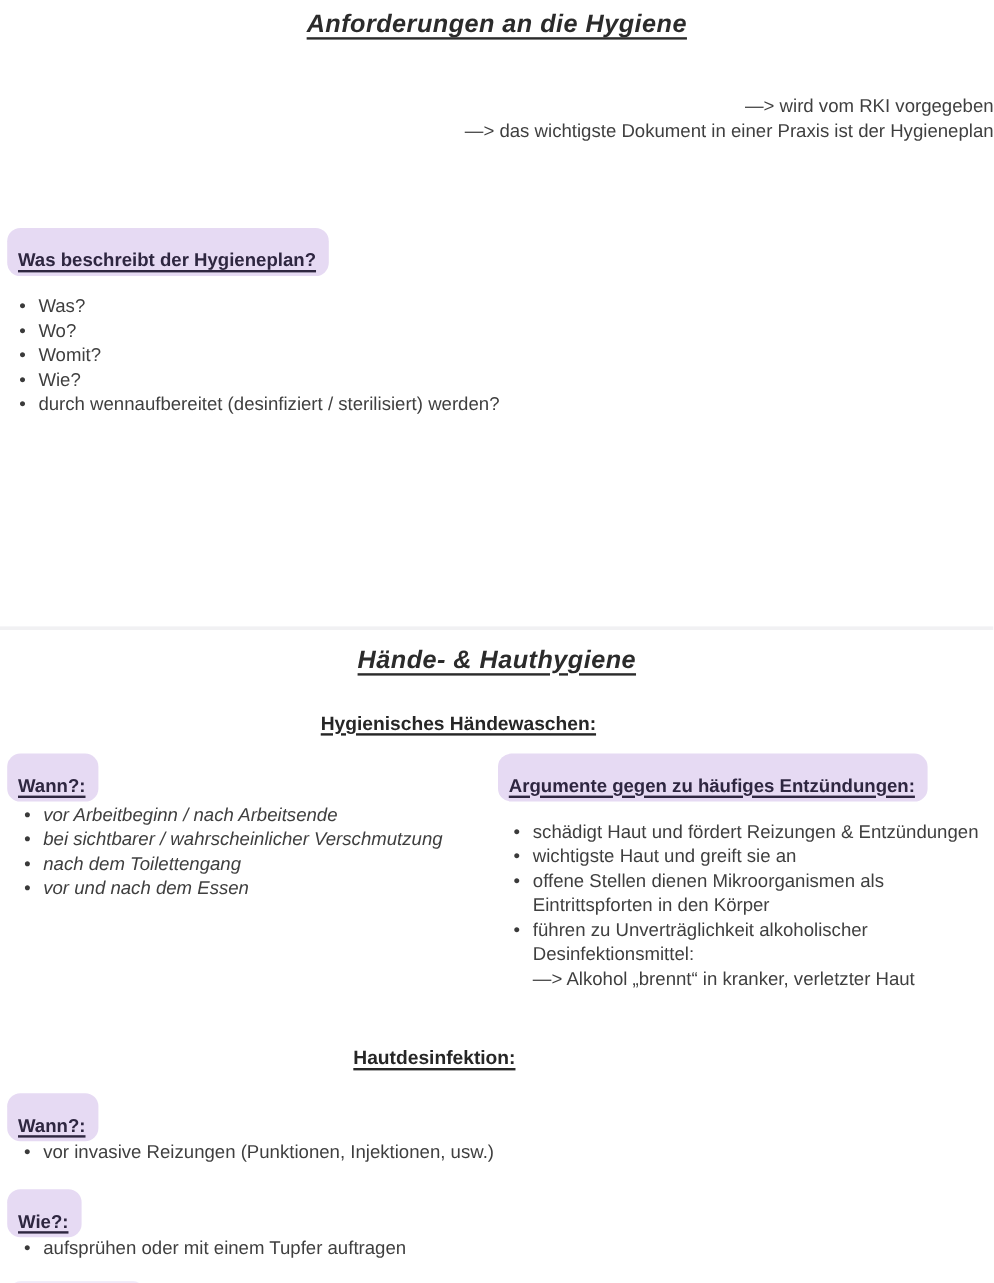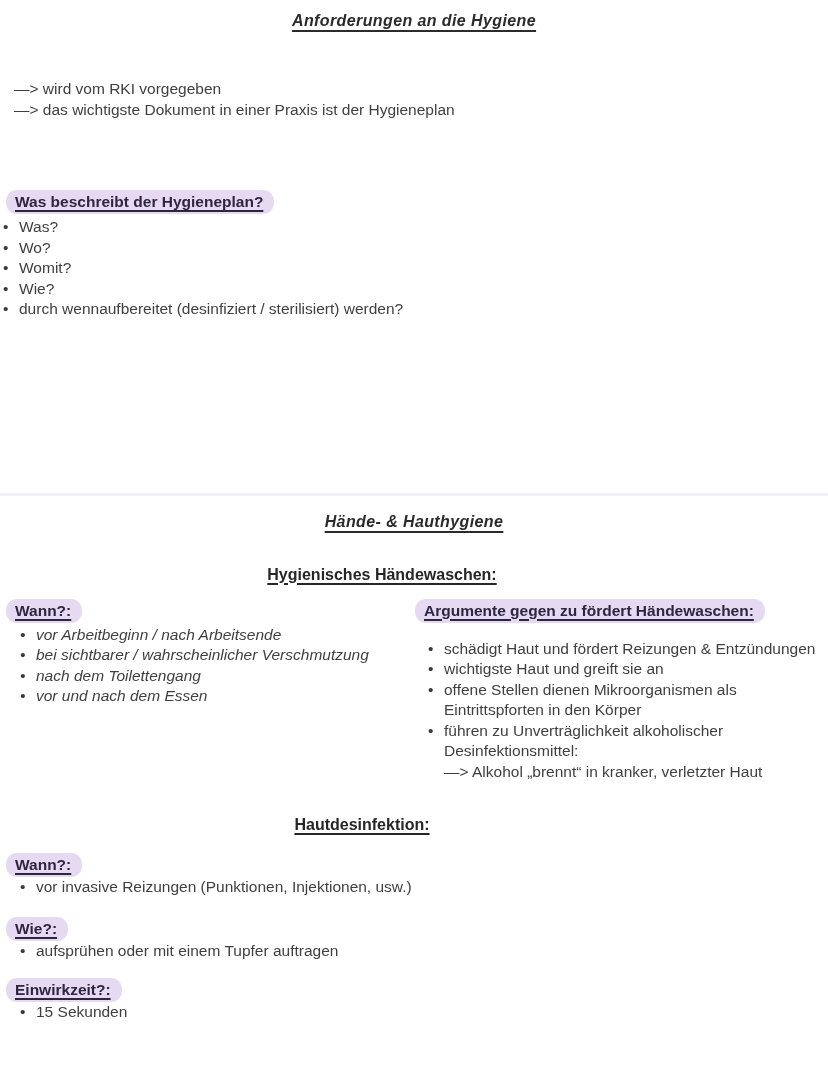--- a/index.html
+++ b/index.html
@@ -10,21 +10,21 @@
     height: 1069px;
     background: #ffffff;
     font-family: "Liberation Sans", sans-serif;
     color: #3f3f3f;
     overflow: hidden;
   }
   
   .doc-title {
     margin-top: 8px;
     text-align: center;
-    font-size: 16px;
+    font-size: 21px;
     line-height: 26px;
     font-weight: bold;
     font-style: italic;
     color: #2b2b2b;
     letter-spacing: 0.4px;
   }
   .doc-title span {
     text-decoration: underline;
     text-decoration-thickness: 1.5px;
     text-underline-offset: 4px;
@@ -37,41 +37,41 @@
     color: #262626;
   }
   .sub-heading span {
     text-decoration: underline;
     text-decoration-thickness: 1.5px;
     text-underline-offset: 3px;
   }
   .sub-offset-1 { transform: translateX(-32px); }
   .sub-offset-2 { transform: translateX(-52px); }
   
-  .intro { margin: 44px 0 0 14px; }
+  .intro { margin: 44px 0 0 14px; text-align: right; }
   .intro p { font-size: 15.5px; line-height: 21px; color: #3f3f3f; }
   
   .pill-row { margin-left: 6px; }
   .pill {
     display: inline-block;
     background: var(--highlight, #e6daf3);
     border-radius: 11px;
-    padding: 2px 11px 3px 9px;
+    padding: 18px 11px 3px 9px;
     font-size: 15.5px;
     line-height: 19px;
     font-weight: bold;
     color: #2e2640;
   }
   .pill span {
     text-decoration: underline;
     text-decoration-thickness: 1.5px;
     text-underline-offset: 2.5px;
   }
   
-  ul.bullets { list-style: none; margin: 3px; }
+  ul.bullets { list-style: none; margin: 16px; }
   ul.bullets li {
     position: relative;
     padding-left: 16px;
     font-size: 15.5px;
     line-height: 20.5px;
     color: #3f3f3f;
   }
   ul.bullets li::before {
     content: "\2022";
     position: absolute;
@@ -148,21 +148,21 @@
         <li><span>vor Arbeitbeginn / nach Arbeitsende</span></li>
         <li><span>bei sichtbarer / wahrscheinlicher Verschmutzung</span></li>
         <li><span>nach dem Toilettengang</span></li>
         <li><span>vor und nach dem Essen</span></li>
       </ul>
     </div>
 
     <div class="col-right">
       <div class="pill-row">
         <div class="pill">
-          <span>Argumente gegen zu fördert Händewaschen:</span>
+          <span>Argumente gegen zu häufiges Entzündungen:</span>
         </div>
       </div>
       <ul class="bullets">
         <li><span>schädigt Haut und fördert Reizungen &amp; Entzündungen</span></li>
         <li><span>wichtigste Haut und greift sie an</span></li>
         <li><span>offene Stellen dienen Mikroorganismen als Eintrittspforten in den Körper</span></li>
         <li><span>führen zu Unverträglichkeit alkoholischer Desinfektionsmittel:</span></li>
         <li class="no-dot"><span>—&gt; Alkohol „brennt“ in kranker, verletzter Haut</span></li>
       </ul>
     </div>

